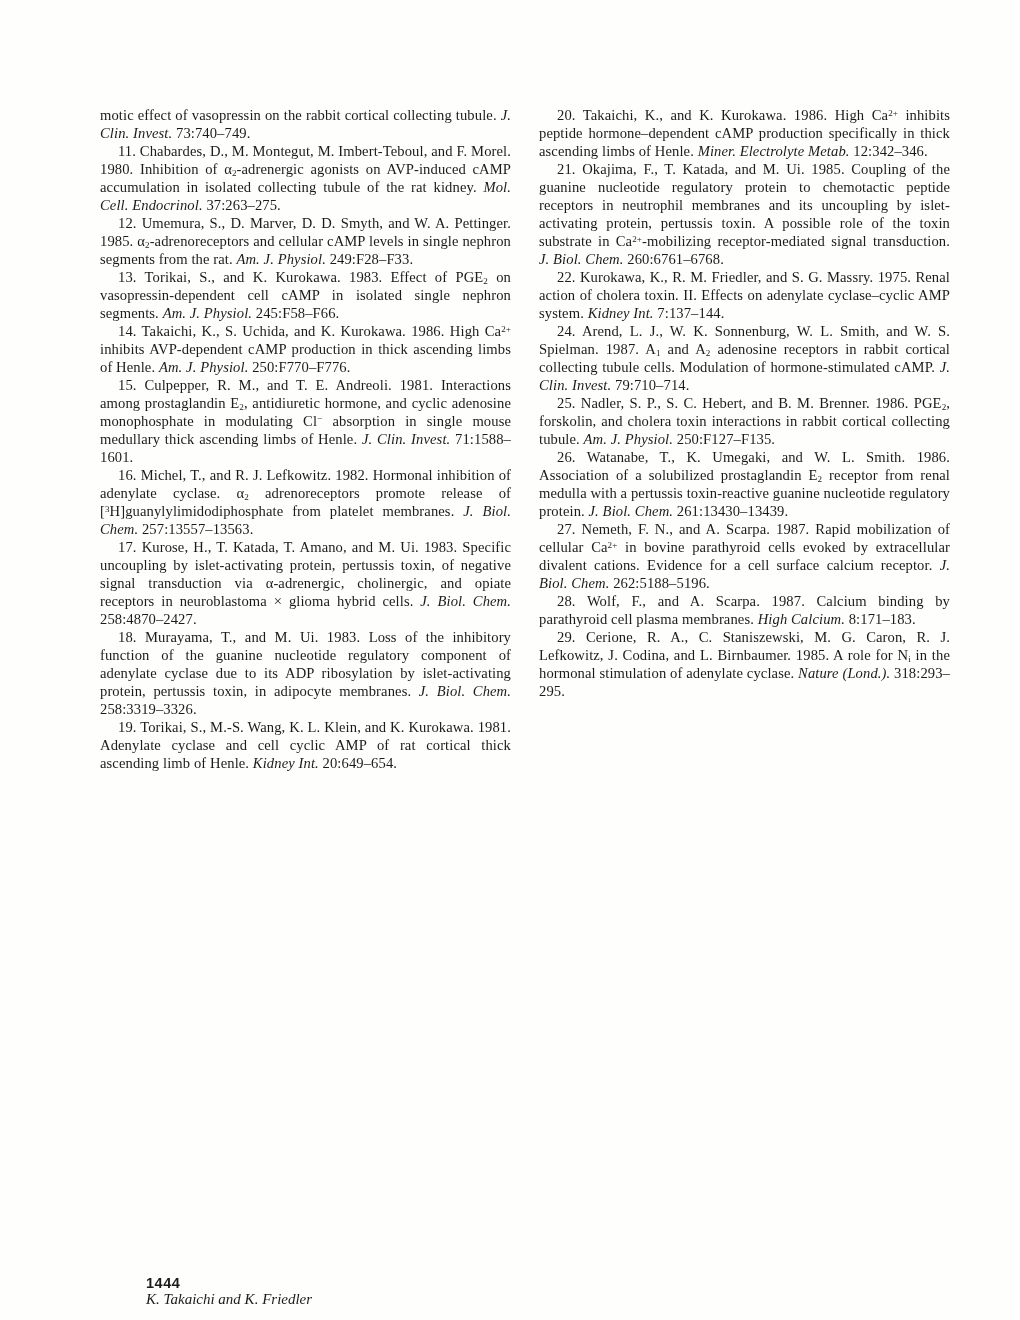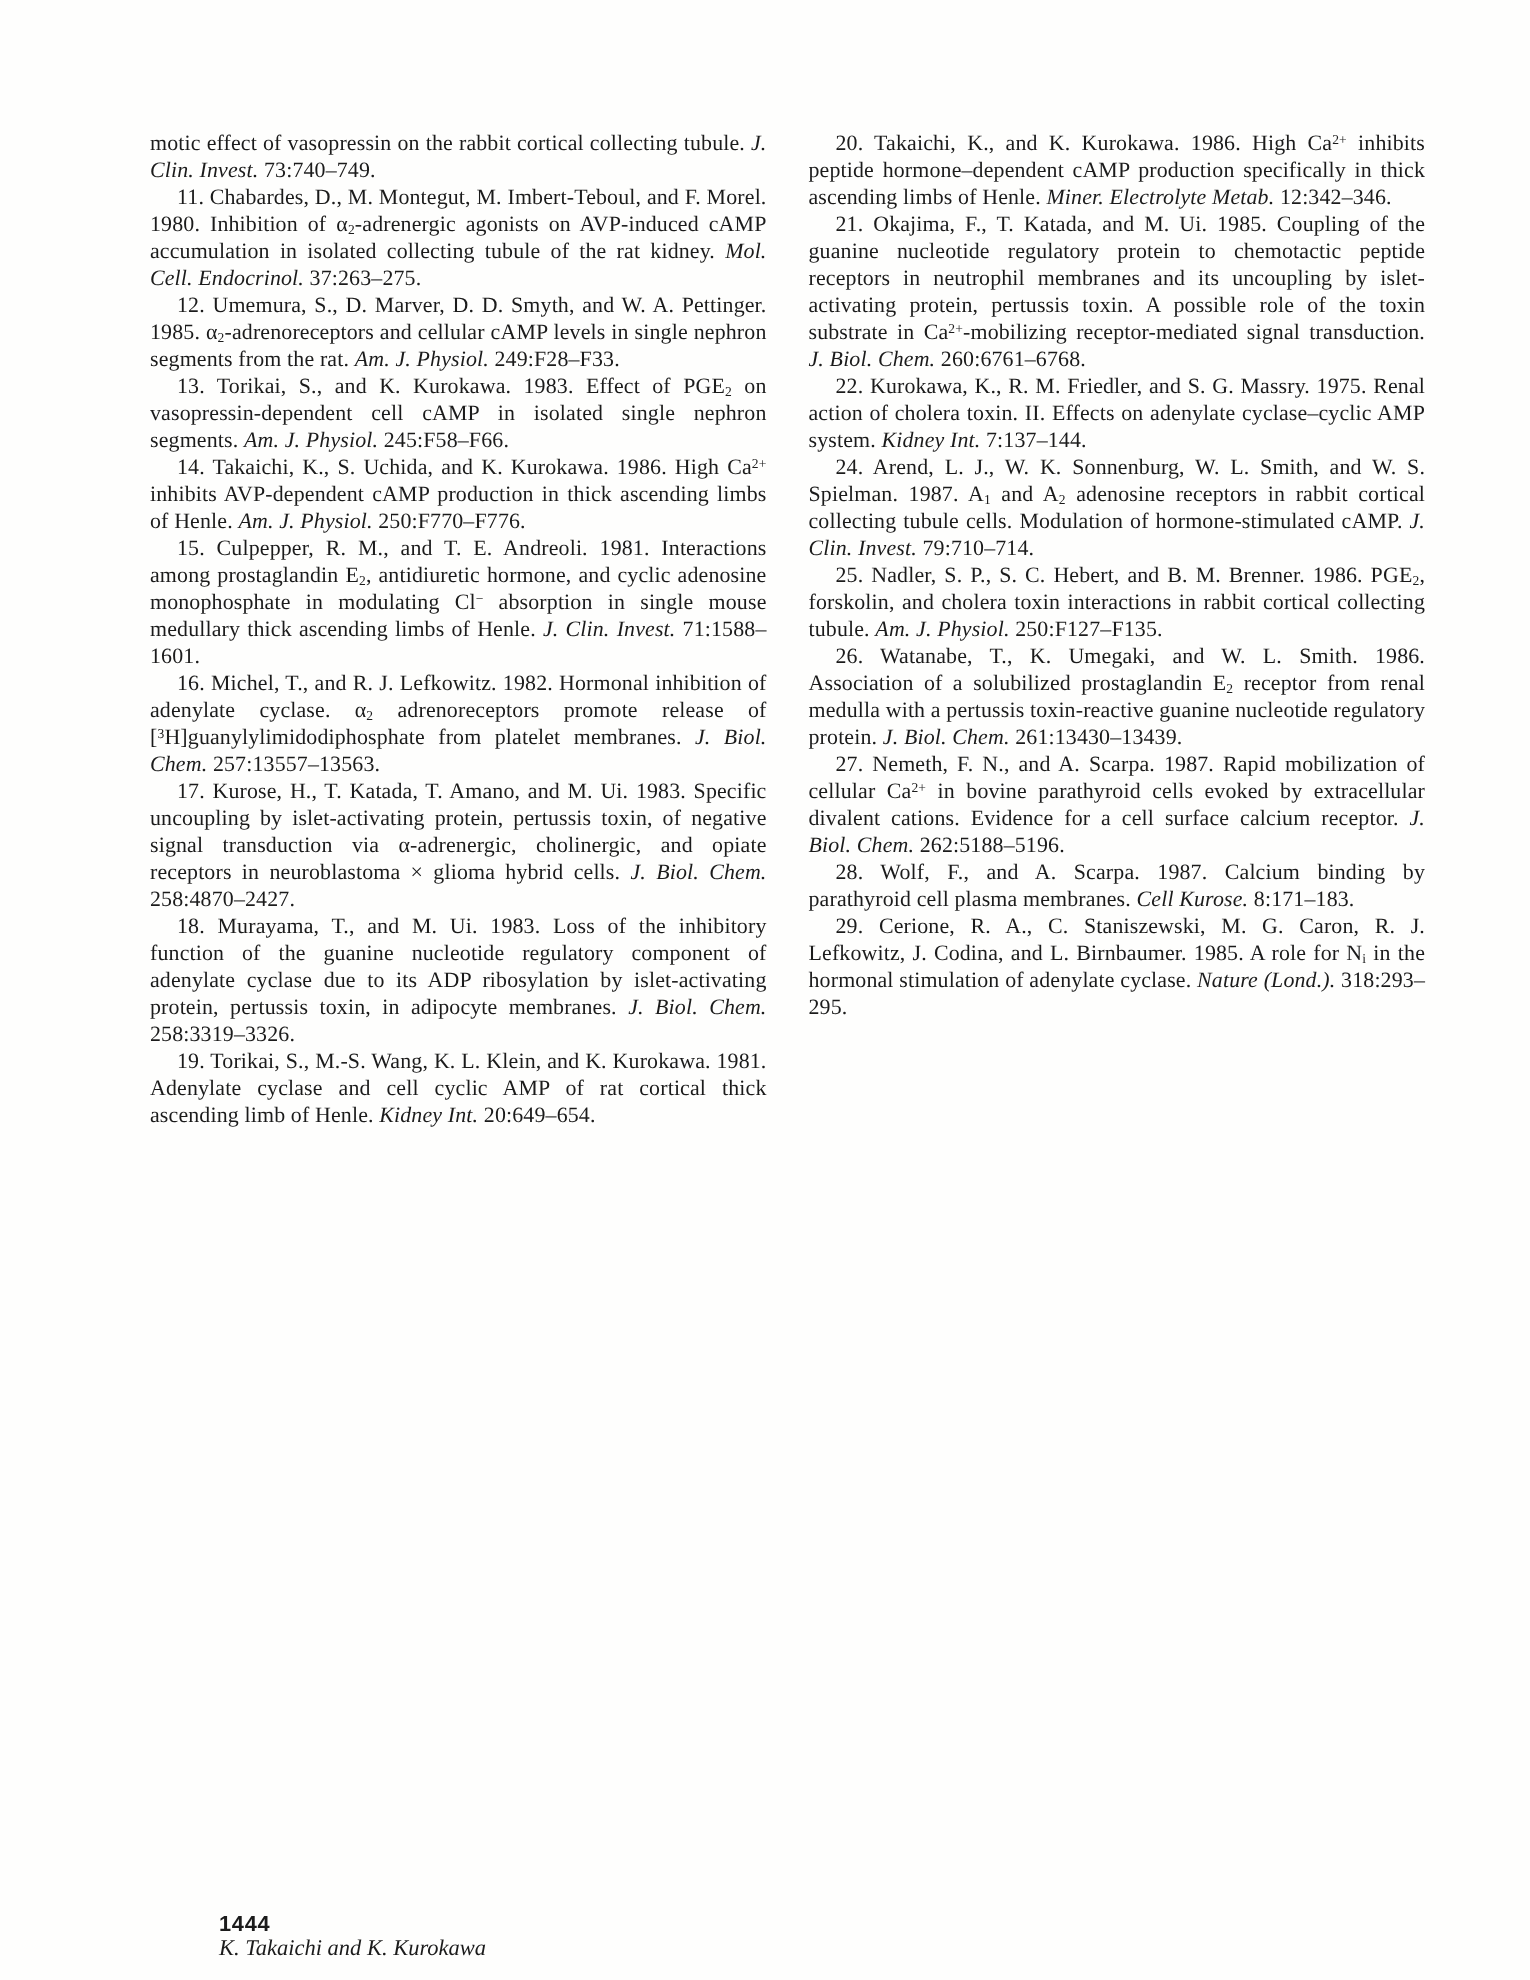--- a/index.html
+++ b/index.html
@@ -9,21 +9,21 @@
     position: relative;
     font-family: "Liberation Serif", serif;
     color: #1b1b1b;
   }
   .page {
     position: absolute; inset: 0;
     background: #fefefdf5;
   }
   .columns {
     position: absolute;
-    top: 87px; left: 100px;
+    top: 106px; left: 100px;
     width: 850px;
     display: flex;
     gap: 28px;
   }
   .col {
     width: 412px;
     font-size: 14.6px;
     line-height: 18px;
     text-align: justify;
     letter-spacing: 0.1px;
@@ -87,23 +87,23 @@
         <p class="ref"><span>19. Torikai, S., M.-S. Wang, K. L. Klein, and K. Kurokawa. 1981. Adenylate cyclase and cell cyclic AMP of rat cortical thick ascending limb of Henle. </span><i>Kidney Int.</i><span> 20:649–654.</span></p>
       </div>
     <div class="col">
         <p class="ref"><span>20. Takaichi, K., and K. Kurokawa. 1986. High Ca</span><sup>2+</sup><span> inhibits peptide hormone–dependent cAMP production specifically in thick ascending limbs of Henle. </span><i>Miner. Electrolyte Metab.</i><span> 12:342–346.</span></p>
         <p class="ref"><span>21. Okajima, F., T. Katada, and M. Ui. 1985. Coupling of the guanine nucleotide regulatory protein to chemotactic peptide receptors in neutrophil membranes and its uncoupling by islet-activating protein, pertussis toxin. A possible role of the toxin substrate in Ca</span><sup>2+</sup><span>-mobilizing receptor-mediated signal transduction. </span><i>J. Biol. Chem.</i><span> 260:6761–6768.</span></p>
         <p class="ref"><span>22. Kurokawa, K., R. M. Friedler, and S. G. Massry. 1975. Renal action of cholera toxin. II. Effects on adenylate cyclase–cyclic AMP system. </span><i>Kidney Int.</i><span> 7:137–144.</span></p>
         <p class="ref"><span>24. Arend, L. J., W. K. Sonnenburg, W. L. Smith, and W. S. Spielman. 1987. A</span><sub>1</sub><span> and A</span><sub>2</sub><span> adenosine receptors in rabbit cortical collecting tubule cells. Modulation of hormone-stimulated cAMP. </span><i>J. Clin. Invest.</i><span> 79:710–714.</span></p>
         <p class="ref"><span>25. Nadler, S. P., S. C. Hebert, and B. M. Brenner. 1986. PGE</span><sub>2</sub><span>, forskolin, and cholera toxin interactions in rabbit cortical collecting tubule. </span><i>Am. J. Physiol.</i><span> 250:F127–F135.</span></p>
         <p class="ref"><span>26. Watanabe, T., K. Umegaki, and W. L. Smith. 1986. Association of a solubilized prostaglandin E</span><sub>2</sub><span> receptor from renal medulla with a pertussis toxin-reactive guanine nucleotide regulatory protein. </span><i>J. Biol. Chem.</i><span> 261:13430–13439.</span></p>
         <p class="ref"><span>27. Nemeth, F. N., and A. Scarpa. 1987. Rapid mobilization of cellular Ca</span><sup>2+</sup><span> in bovine parathyroid cells evoked by extracellular divalent cations. Evidence for a cell surface calcium receptor. </span><i>J. Biol. Chem.</i><span> 262:5188–5196.</span></p>
-        <p class="ref"><span>28. Wolf, F., and A. Scarpa. 1987. Calcium binding by parathyroid cell plasma membranes. </span><i>Cell Kurose.</i><span> 8:171–183.</span></p>
+        <p class="ref"><span>28. Wolf, F., and A. Scarpa. 1987. Calcium binding by parathyroid cell plasma membranes. </span><i>High Calcium.</i><span> 8:171–183.</span></p>
         <p class="ref"><span>29. Cerione, R. A., C. Staniszewski, M. G. Caron, R. J. Lefkowitz, J. Codina, and L. Birnbaumer. 1985. A role for N</span><sub>i</sub><span> in the hormonal stimulation of adenylate cyclase. </span><i>Nature (Lond.).</i><span> 318:293–295.</span></p>
       </div>
   </div>
 
   <div class="footer">
     <span class="page-number">1444</span>
-    <span class="running-title">K. Takaichi and K. Kurokawa</span>
+    <span class="running-title">K. Takaichi and K. Friedler</span>
   </div>
 
 </div>
 
 </body></html>

